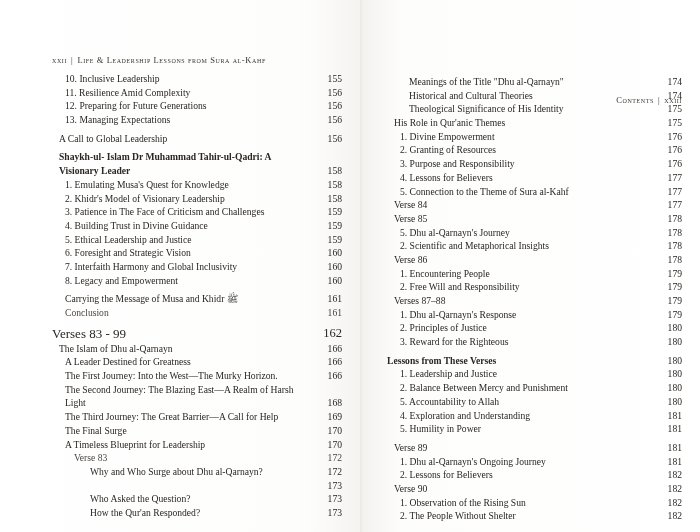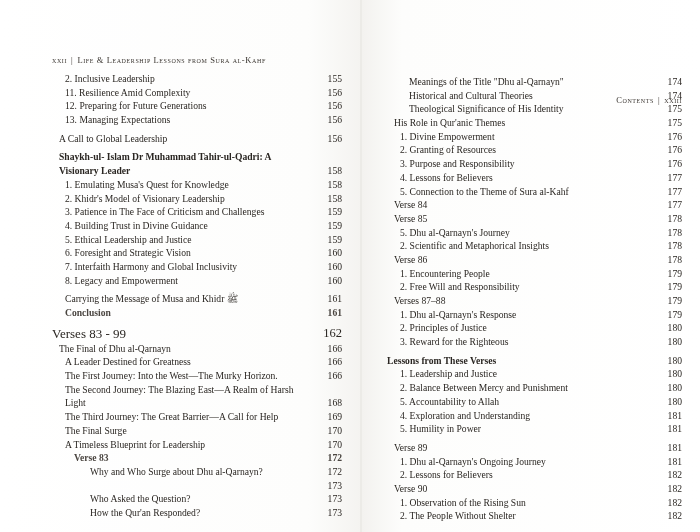--- a/index.html
+++ b/index.html
@@ -29,41 +29,41 @@
   .page-left .toc { left: 52px; top: 72px; width: 290px; }
   .page-right .toc { left: 25px; top: 75px; width: 295px; }
 
   .entry { position: relative; height: 13.7px; font-size: 9.6px; line-height: 13.7px; white-space: nowrap; }
   .entry .title { position: absolute; left: 0; }
   .entry .pg { position: absolute; right: 0; text-align: right; font-size: 9.6px; }
   .entry.bold .title { font-weight: bold; }
   .entry.gap { margin-top: 5px; }
   .entry.big { font-size: 13px; height: 17px; line-height: 17px; }
   .entry.big .pg { font-size: 12.5px; }
-  .entry.light { color: #4a4540; font-weight: bold; }
+  .entry.light { color: #4a4540; }
 
   .lvl0 .title { left: 0; }
   .lvl1 .title { left: 7px; }
   .lvl2 .title { left: 13px; }
   .lvl3 .title { left: 22px; }
   .lvl4 .title { left: 38px; }
 </style>
 </head>
 <body>
 
 <div class="spread">
 
   <div class="page page-left">
     <div class="running-head">
       <span>xxii</span><span class="sep">|</span><span>Life &amp; Leadership Lessons from Sura al-Kahf</span>
     </div>
 
     <div class="toc">
       <div class="entry lvl2">
-          <span class="title">2. Inclusive Leadership</span>
+          <span class="title">10. Inclusive Leadership</span>
           <span class="pg">155</span>
         </div>
       <div class="entry lvl2">
           <span class="title">11. Resilience Amid Complexity</span>
           <span class="pg">156</span>
         </div>
       <div class="entry lvl2">
           <span class="title">12. Preparing for Future Generations</span>
           <span class="pg">156</span>
         </div>
@@ -121,21 +121,21 @@
         </div>
       <div class="entry lvl2 light">
           <span class="title">Conclusion</span>
           <span class="pg">161</span>
         </div>
       <div class="entry lvl0 big gap">
           <span class="title">Verses 83 - 99</span>
           <span class="pg">162</span>
         </div>
       <div class="entry lvl1">
-          <span class="title">The Final of Dhu al-Qarnayn</span>
+          <span class="title">The Islam of Dhu al-Qarnayn</span>
           <span class="pg">166</span>
         </div>
       <div class="entry lvl2">
           <span class="title">A Leader Destined for Greatness</span>
           <span class="pg">166</span>
         </div>
       <div class="entry lvl2">
           <span class="title">The First Journey: Into the West—The Murky Horizon.</span>
           <span class="pg">166</span>
         </div>

